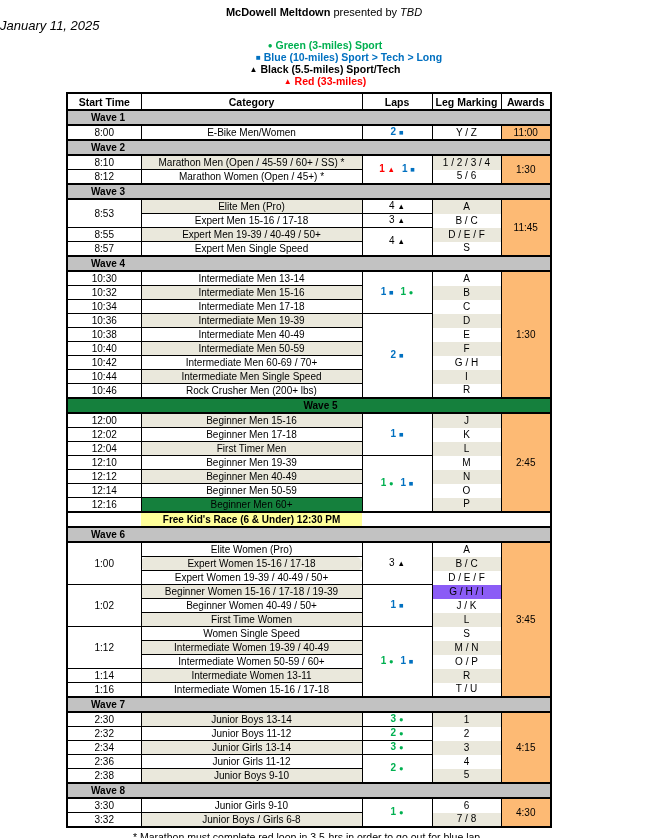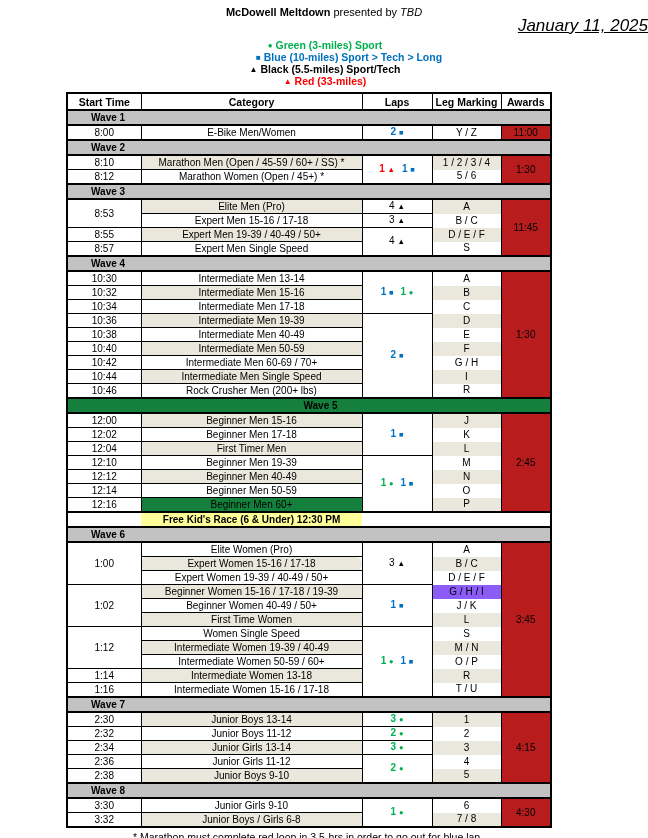--- a/index.html
+++ b/index.html
@@ -5,21 +5,21 @@
   html,body{margin:0;padding:0;}
   body{
     width:648px;height:838px;background:#ffffff;color:#000;
     font-family:"Liberation Sans", sans-serif;
     -webkit-font-smoothing:antialiased;
     overflow:hidden;
   }
   .header{text-align:center;padding-top:5px;font-size:11px;line-height:14px;}
   .title-bold{font-weight:700;}
   .presenter{font-style:italic;}
-  .date-line{text-align:right;font-size:17px;font-style:italic;line-height:13px;text-decoration:underline;}
+  .date-line{text-align:left;font-size:13px;font-style:italic;line-height:13px;}
   .legend{
     display:flex;justify-content:space-between;align-items:center;
     width:514px;margin:7px 0 5px 68px;
     font-weight:700;font-size:10.5px;white-space:nowrap;flex-direction:column;
   }
   .legend-mk{font-size:8px;margin-right:3px;vertical-align:1px;}
   table.sched{
     border-collapse:collapse;table-layout:fixed;
     margin-left:66px;border:2.5px solid #000;
   }
@@ -28,21 +28,21 @@
     height:15px;padding:0;font-size:10.5px;font-weight:700;text-align:center;background:#fff;
   }
   table.sched td{
     height:13px;padding:0;font-size:10px;text-align:center;
     vertical-align:middle;line-height:12px;overflow:hidden;white-space:nowrap;
   }
   td.time{border:1.5px solid #000;background:#fff;}
   td.cat{border:1px solid #000;border-left:1.5px solid #000;border-right:1.5px solid #000;}
   td.laps{border:1.5px solid #000;background:#fff;}
   td.leg{border-left:1.5px solid #000;border-right:1.5px solid #000;border-top:0;border-bottom:0;}
-  td.awards{border:1.5px solid #000;background:#b91c1c;margin-top:40px;}
+  td.awards{border:1.5px solid #000;background:#fdba74;margin-top:40px;}
   tr.wave td{
     border:2px solid #000;text-align:left;padding-left:23px;
     font-weight:700;font-size:10px;height:13px;
   }
   tr.kids td{border:2px solid #000;background:#fff;}
   .kids-band{width:221px;margin-left:73px;font-weight:700;font-size:10px;line-height:13px;}
   .lap-part{white-space:nowrap;}
   .lap-part + .lap-part{margin-left:7px;}
   .mk{font-size:7.5px;vertical-align:0.5px;}
   .footnote{width:484px;margin-left:66px;text-align:center;font-size:10.5px;margin-top:3px;}
@@ -269,21 +269,21 @@
       <tr class="data-row">
         <td class="cat" style="background: rgb(234, 232, 220);">Intermediate Women 19-39 / 40-49</td>
         <td class="leg" style="background: rgb(234, 232, 220);">M / N</td>
       </tr>
       <tr class="data-row">
         <td class="cat">Intermediate Women 50-59 / 60+</td>
         <td class="leg">O / P</td>
       </tr>
       <tr class="data-row">
         <td class="time" rowspan="1">1:14</td>
-        <td class="cat" style="background: rgb(234, 232, 220);">Intermediate Women 13-18</td>
+        <td class="cat" style="background: rgb(234, 232, 220);">Intermediate Women 13-11</td>
         <td class="leg" style="background: rgb(234, 232, 220);">R</td>
       </tr>
       <tr class="data-row">
         <td class="time" rowspan="1">1:16</td>
         <td class="cat">Intermediate Women 15-16 / 17-18</td>
         <td class="leg">T / U</td>
       </tr>
       <tr class="wave">
         <td colspan="5" style="background: rgb(194, 194, 194);">Wave 7</td>
       </tr>

